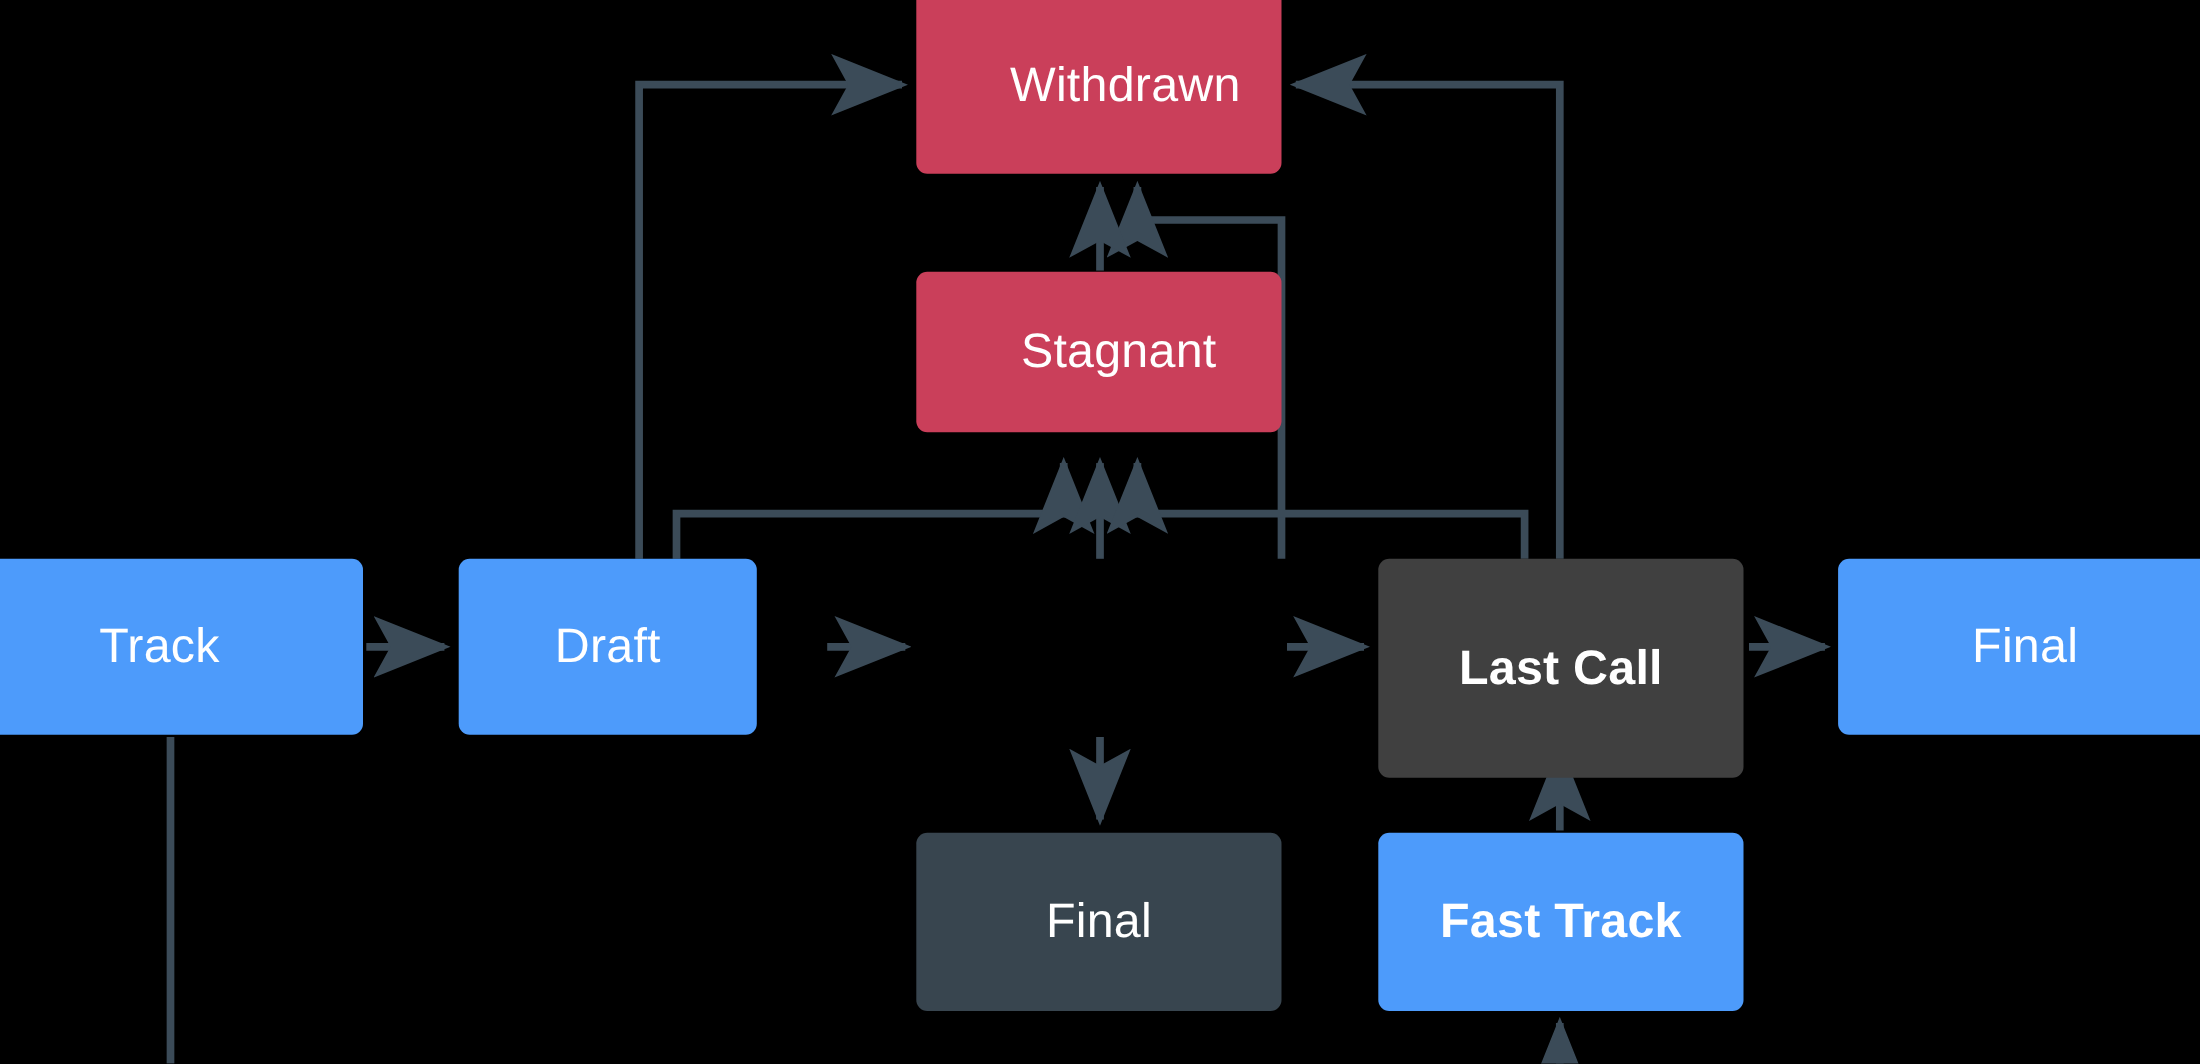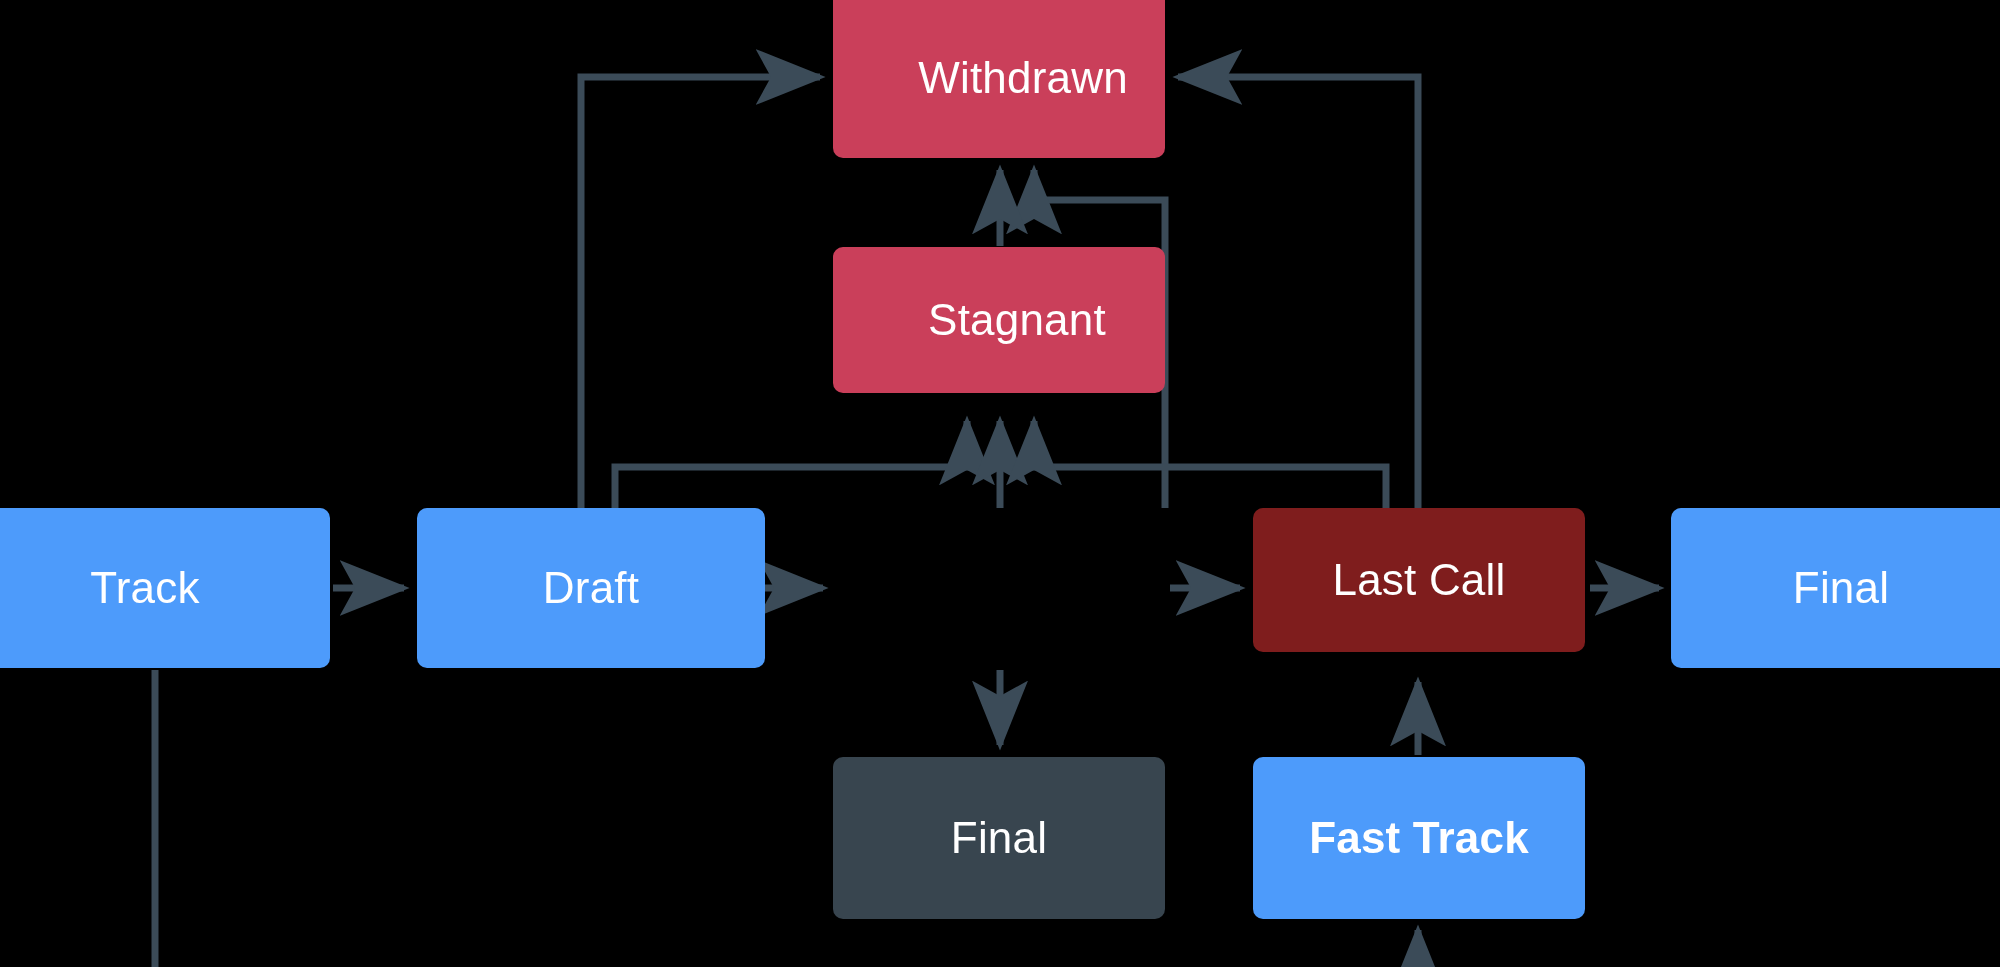--- a/index.html
+++ b/index.html
@@ -50,26 +50,26 @@
 
       <path d="M155,670 L155,967"></path>
       <path d="M1418,967 L1418,930" marker-end="url(#ah)"></path>
     </g>
   </svg>
 
   <div class="node" style="left:-40px;top:508px;width:370px;height:160px;background:#4d9bfb;">
     <span class="node-label">Track</span>
   </div>
 
-  <div class="node" style="left:417px;top:508px;width:348px;height:160px;background:#4d9bfb;justify-content:center;">
+  <div class="node" style="left:417px;top:508px;width:271px;height:160px;background:#4d9bfb;justify-content:center;">
     <span class="node-label">Draft</span>
   </div>
 
 
-  <div class="node" style="left:1253px;top:508px;width:332px;height:144px;background:#7f1d1d;">
+  <div class="node" style="left:1253px;top:508px;width:332px;height:199px;background:#404040;font-weight:bold;">
     <span class="node-label">Last Call</span>
   </div>
 
   <div class="node" style="left:1671px;top:508px;width:340px;height:160px;background:#4d9bfb;">
     <span class="node-label">Final</span>
   </div>
 
   <div class="node" style="left:833px;top:-12px;width:332px;height:170px;background:#ca3f5a;">
     <span class="node-label" style="padding-top:10px;margin-left:48px;">Withdrawn</span>
   </div>

